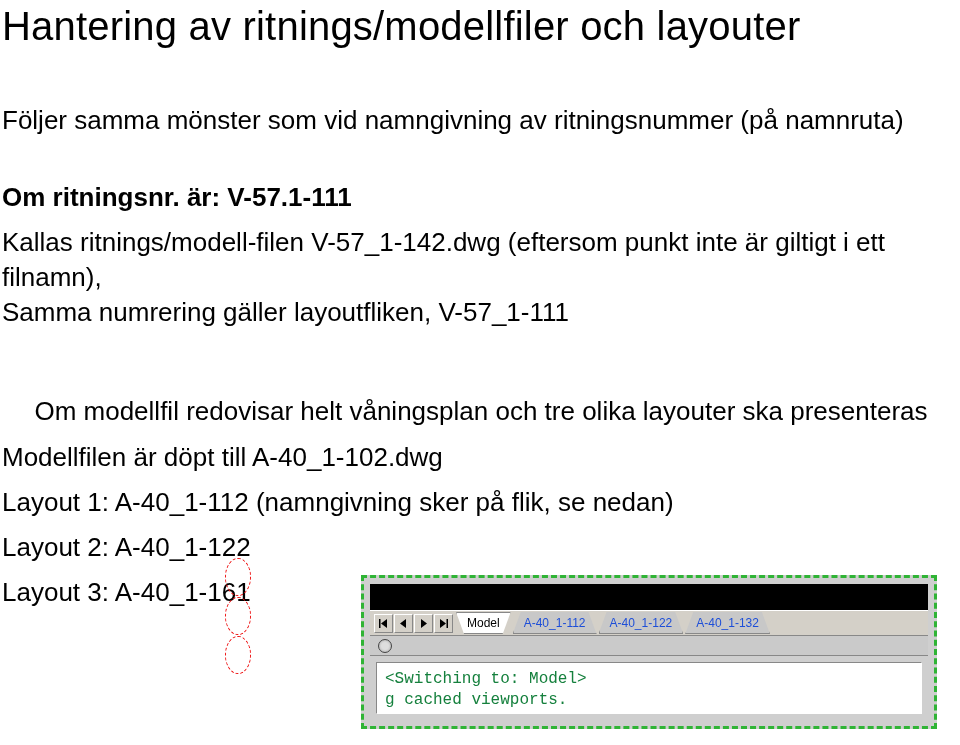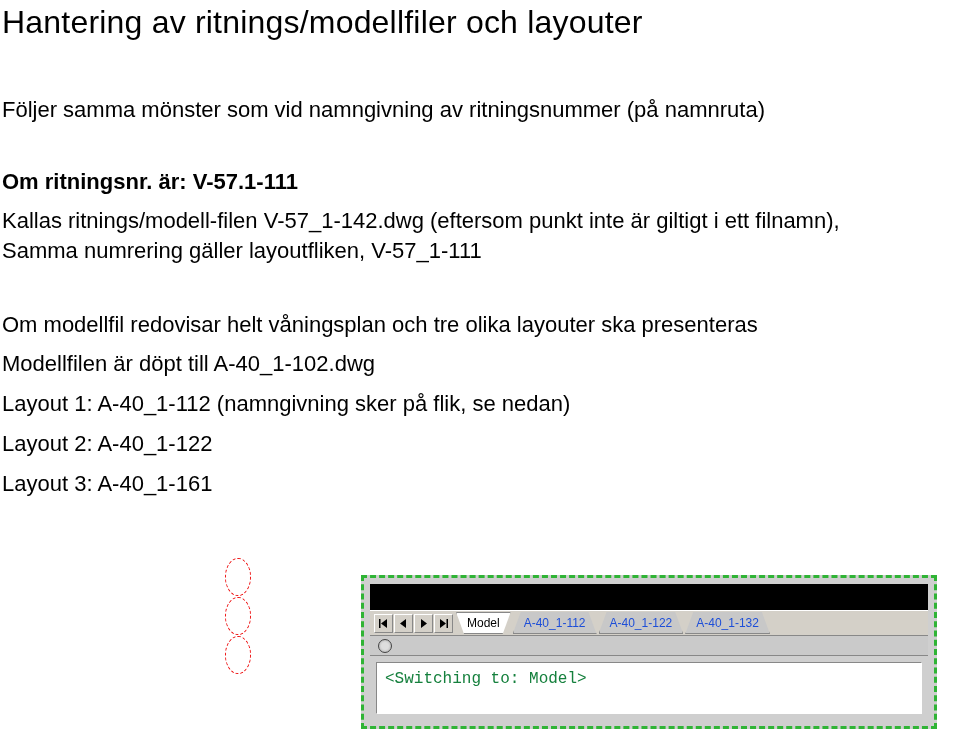--- a/index.html
+++ b/index.html
@@ -6,32 +6,32 @@
   body {
     width: 960px;
     height: 745px;
     background: #fff;
     font-family: Arial, Helvetica, sans-serif;
     color: #000;
     position: relative;
     overflow: hidden;
   }
   .title {
-    font-size: 32px;
+    font-size: 40px;
     padding: 4px 0 0 2px;
     letter-spacing: 0.2px;
   }
   .para {
-    font-size: 22px;
+    font-size: 26px;
     margin-left: 2px;
     line-height: 1.35;
   }
   .gap-1 { margin-top: 54px; }
   .gap-2 { margin-top: 42px; font-weight: bold; }
-  .gap-3 { margin-top: 44px; }
+  .gap-3 { margin-top: 64px; text-align: center; }
 
   
   .ellipse {
     position: absolute;
     border: 1.6px dashed #e11;
     border-radius: 50%;
     width: 26px;
     height: 38px;
     pointer-events: none;
   }
@@ -207,15 +207,16 @@
         <span>A-40_1-132</span>
       </div>
     </div>
 
     <div class="iconrow">
       <div class="compass"></div>
     </div>
 
     <div class="console">
       <div>&lt;Switching to: Model&gt;</div>
+      <div>g cached viewports.</div>
     </div>
   </div>
 </div>
 
 </body></html>

